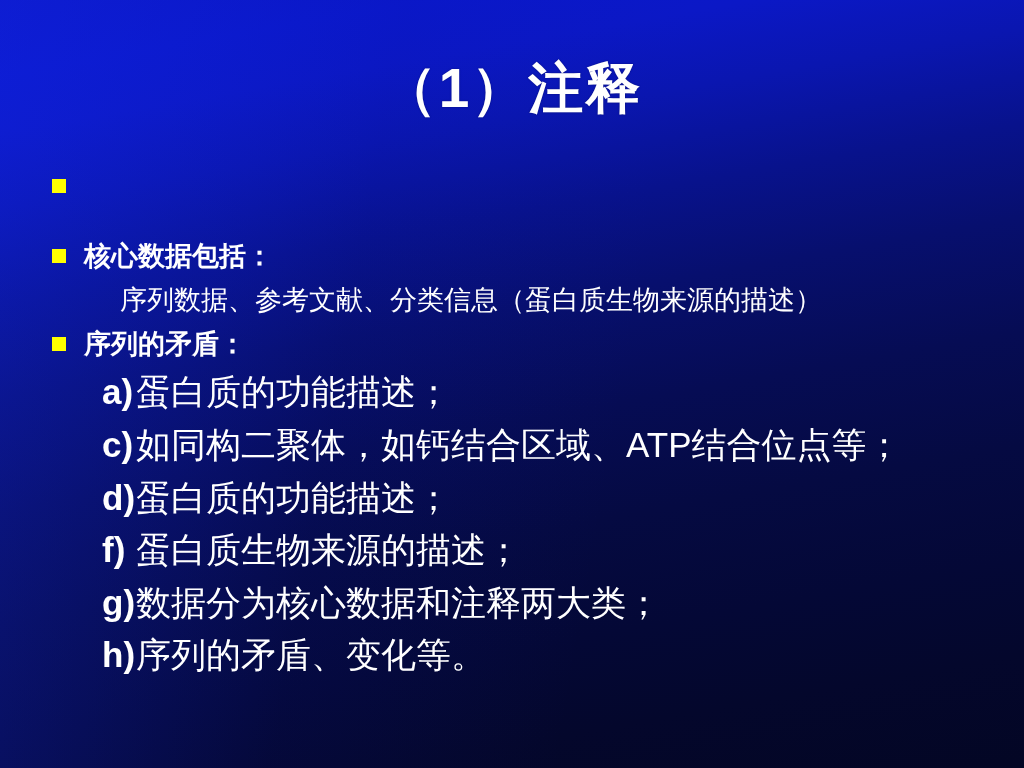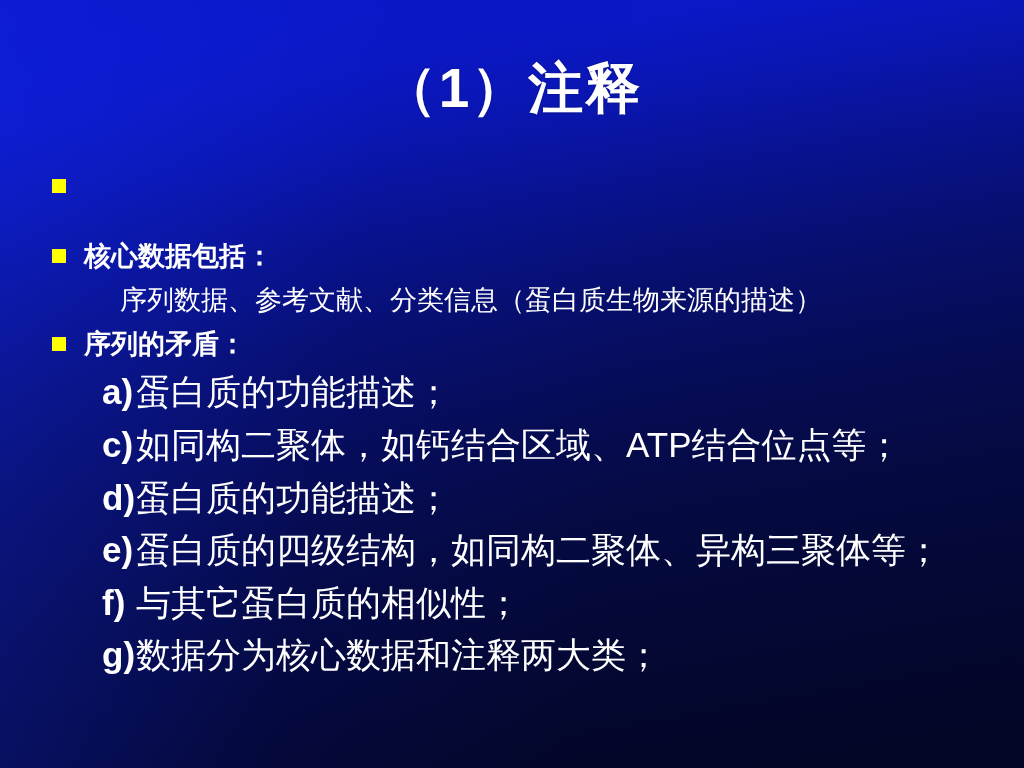--- a/index.html
+++ b/index.html
@@ -131,19 +131,19 @@
 
     <div class="bullet-row">
       <span class="bullet-marker"></span>
       <span class="bullet-text bold">序列的矛盾：</span>
     </div>
 
     <div class="list">
       <div class="list-item"><span class="lbl">a)</span><span>蛋白质的功能描述；</span></div>
       <div class="list-item"><span class="lbl">c)</span><span>如同构二聚体，如钙结合区域、ATP结合位点等；</span></div>
       <div class="list-item"><span class="lbl">d)</span><span>蛋白质的功能描述；</span></div>
-      <div class="list-item"><span class="lbl">e)</span><span>蛋白质的四级结构，如同构二聚体、异构三聚体等；</span></div>
-      <div class="list-item"><span class="lbl">f)</span><span>与其它蛋白质的相似性；</span></div>
+      <div class="list-item"><span class="lbl">f)</span><span>蛋白质生物来源的描述；</span></div>
       <div class="list-item"><span class="lbl">g)</span><span>数据分为核心数据和注释两大类；</span></div>
+      <div class="list-item"><span class="lbl">h)</span><span>序列的矛盾、变化等。</span></div>
     </div>
 
   </div>
 </div>
 
 </body></html>

